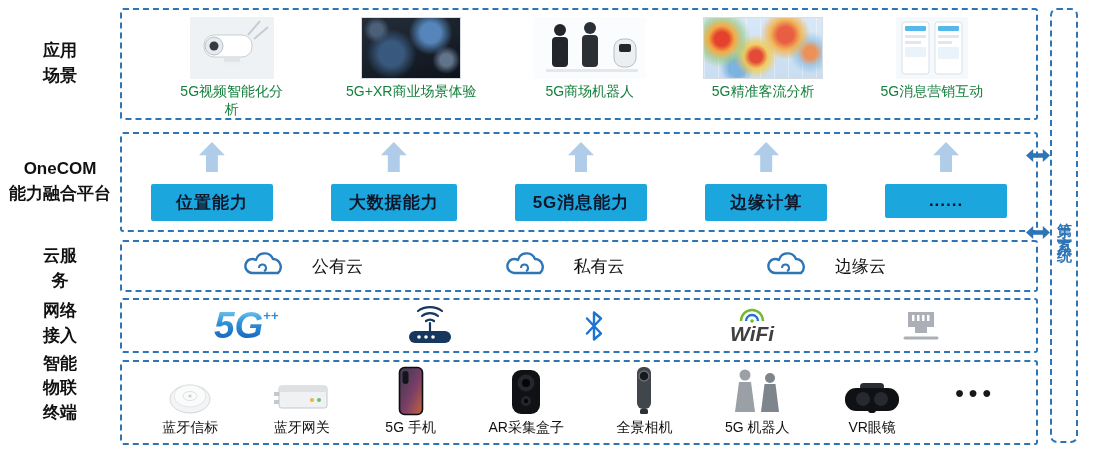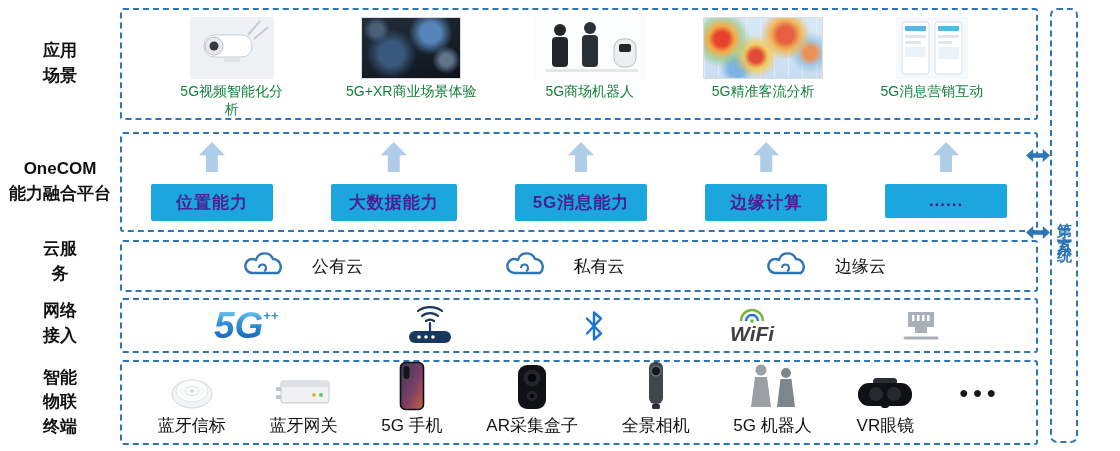--- a/index.html
+++ b/index.html
@@ -8,23 +8,23 @@
 
   
   .side-label {
     position: absolute; left: 4px; width: 112px;
     display: flex; align-items: center; justify-content: center;
     font-size: 17px; font-weight: 700; color: #111;
     white-space: pre-line; text-align: center; line-height: 1.45;
   }
   .lbl-app     { top: 8px;   height: 112px; }
   .lbl-onecom  { top: 132px; height: 100px; }
-  .lbl-cloud   { top: 236px; height: 52px; }
+  .lbl-cloud   { top: 243px; height: 52px; }
   .lbl-network { top: 296px; height: 55px; }
-  .lbl-devices { top: 360px; height: 85px; font-family: Liberation Serif, serif; }
+  .lbl-devices { top: 346px; height: 85px; font-family: Liberation Serif, serif; }
 
   
   .layer {
     position: absolute; left: 120px; width: 918px;
     border: 2px dashed #2E75B6; border-radius: 3px; background: #fff;
   }
   .app-layer     { top: 8px;   height: 112px; display: flex; justify-content: space-around; align-items: flex-start; padding: 6px 24px 0; }
   .onecom-layer  { top: 132px; height: 100px; display: flex; justify-content: space-around; align-items: flex-start; padding-top: 8px; }
   .cloud-layer   { top: 240px; height: 52px;  display: flex; align-items: center; justify-content: space-between; padding: 0 150px 0 118px; }
   .network-layer { top: 298px; height: 55px;  display: flex; align-items: center; justify-content: space-between; padding: 0 92px; }
@@ -56,21 +56,21 @@
       linear-gradient(#d8e8f7, #c9ddf1);
   }
 
   
   .cap-col { display: flex; flex-direction: column; align-items: center; gap: 12px; }
   .up-arrow {
     width: 26px; height: 30px; background: #AFCDE9;
     clip-path: polygon(50% 0, 100% 44%, 73% 44%, 73% 100%, 27% 100%, 27% 44%, 0 44%);
   }
   .cap-button {
-    background: #1BA6DE; color: #4c1d95; font-weight: 700; font-size: 17px;
+    background: #1BA6DE; color: #0f172a; font-weight: 700; font-size: 17px;
     padding: 7px 18px; min-width: 122px; text-align: center; border-radius: 2px;
     letter-spacing: 1px; cursor: default;
   }
 
   
   .cloud-item { display: flex; align-items: center; gap: 22px; font-size: 17px; color: #111; }
 
   
   .net-icon { display: flex; align-items: center; justify-content: flex-end; }
   .fiveg { display: flex; align-items: flex-start; }
@@ -79,21 +79,21 @@
     background: linear-gradient(180deg, #7fd0f5 0%, #2f8fd6 45%, #0f5bb5 100%);
     -webkit-background-clip: text; background-clip: text; -webkit-text-fill-color: transparent;
   }
   .fiveg-sup { font-size: 13px; font-weight: 800; color: #2f8fd6; margin-top: 1px; }
   .wifi { display: flex; flex-direction: column; align-items: center; line-height: 1; }
   .wifi-text { font-size: 21px; font-weight: 800; font-style: italic; color: #404040; }
 
   
   .device-item { display: flex; flex-direction: column; align-items: center; justify-content: flex-end; }
   .device-icon { height: 54px; display: flex; align-items: flex-end; justify-content: center; margin-bottom: 3px; }
-  .device-caption { font-size: 17px; color: #111; white-space: nowrap; }
+  .device-caption { font-size: 14px; color: #111; white-space: nowrap; }
   .more-dots { align-self: center; margin-bottom: 20px; font-size: 16px; letter-spacing: 4px; color: #16181a; font-weight: 700; }
 
   
   .third-party {
     position: absolute; left: 1050px; top: 8px; width: 28px; height: 435px;
     border: 2px dashed #2E75B6; border-radius: 7px;
     display: flex; align-items: center; justify-content: center; background: #fff;
   }
   .third-party span {
     writing-mode: vertical-rl; font-size: 15px; font-weight: 700;

